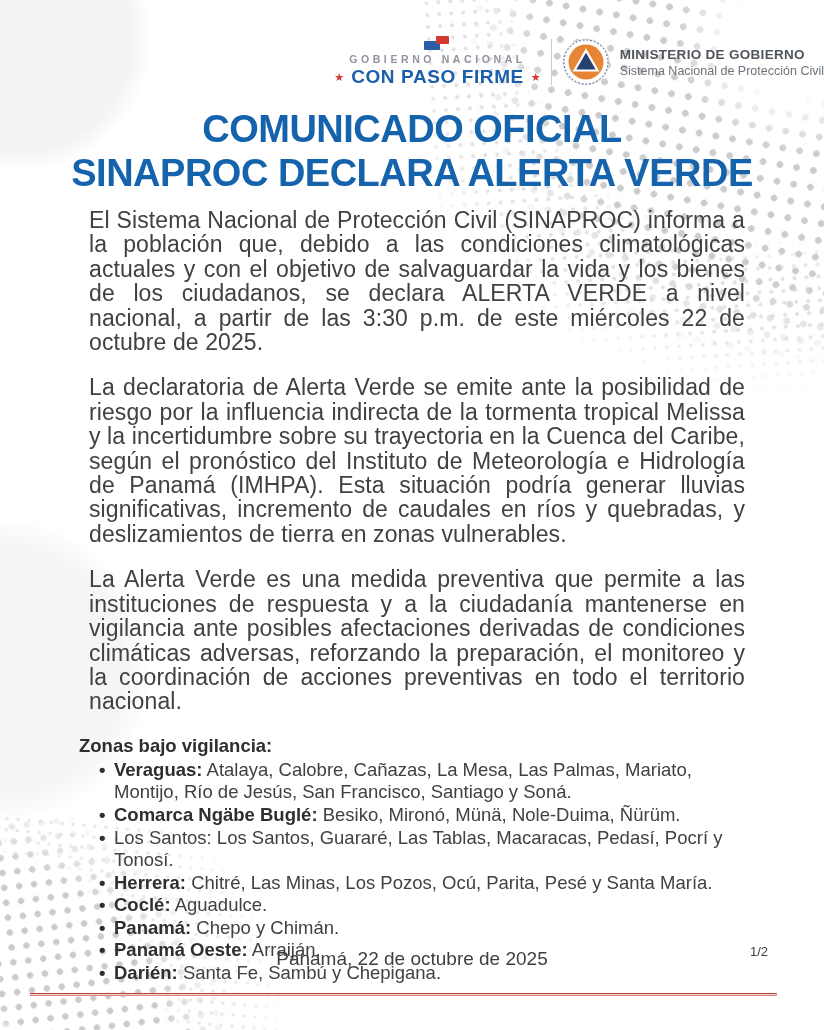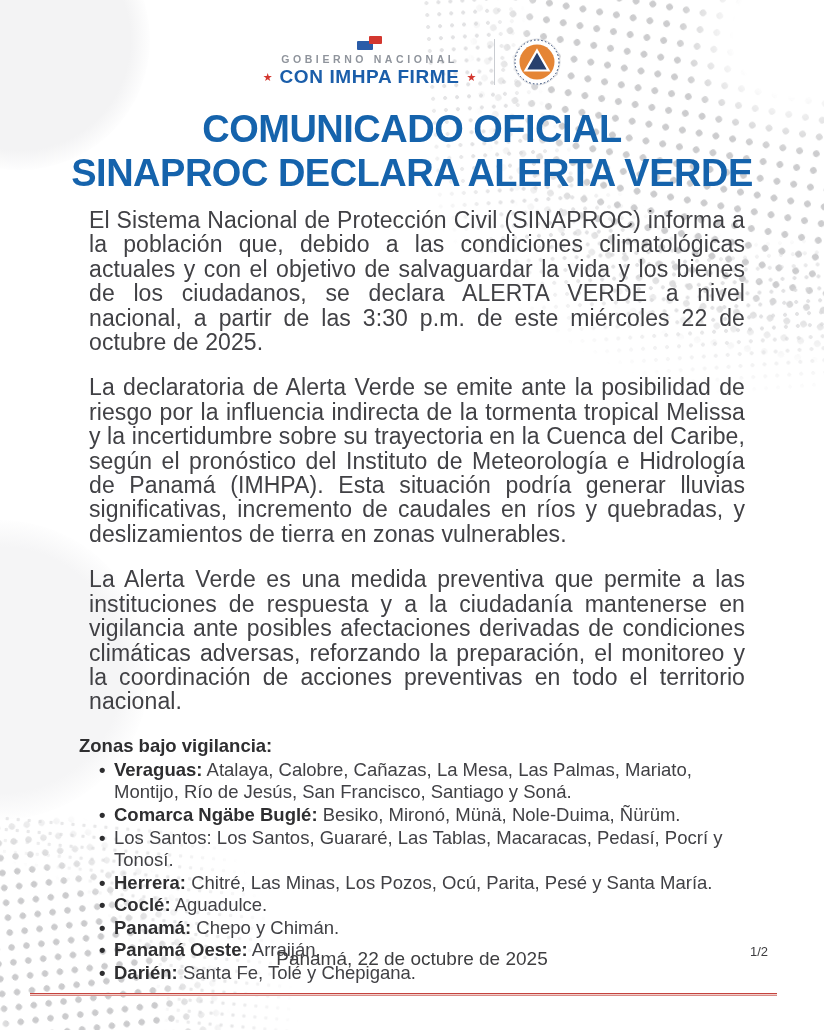--- a/index.html
+++ b/index.html
@@ -45,22 +45,22 @@
     transform:rotate(5deg);opacity:.6;
   }
   .blob{position:absolute;border-radius:50%;pointer-events:none;}
   .blob-tl{top:-90px;left:-110px;width:260px;height:260px;
     background:radial-gradient(circle,#f3f3f4 0 60%,rgba(243,243,244,0) 72%);}
   .blob-left{top:520px;left:-150px;width:300px;height:300px;
     background:radial-gradient(circle,#f5f5f6 0 58%,rgba(245,245,246,0) 72%);}
 
   
   .header{
-    position:relative;margin-top:36px;display:flex;justify-content:center;
-    align-items:center;gap:18px;z-index:2;
+    position:relative;margin-top:36px;display:flex;justify-content:flex-end;
+    align-items:center;gap:10px;z-index:2;
   }
   .logo-left{display:flex;flex-direction:column;align-items:center;}
   .flag-icon{position:relative;width:30px;height:15px;margin-bottom:2px;}
   .flag-blue{position:absolute;left:2px;top:5px;width:16px;height:9px;background:#2a5ca8;border-radius:1px;}
   .flag-red{position:absolute;left:14px;top:0;width:13px;height:8px;background:#d3372f;border-radius:1px;}
   .gob-line1{font-size:10.5px;font-weight:bold;letter-spacing:3.6px;color:#8f949c;margin-bottom:1px;white-space:nowrap;}
   .gob-line2{display:flex;align-items:center;gap:7px;white-space:nowrap;}
   .gob-line2 .cpf{font-size:19px;font-weight:bold;color:#1b5eaa;letter-spacing:0.6px;}
   .gob-line2 .star{font-size:11px;color:#d3372f;}
   .logo-divider{width:1px;height:46px;background:#c9ccd1;}
@@ -123,53 +123,57 @@
 
   <div class="header">
     <div class="logo-left">
       <div class="flag-icon">
         <span class="flag-blue"></span>
         <span class="flag-red"></span>
       </div>
       <div class="gob-line1">GOBIERNO NACIONAL</div>
       <div class="gob-line2">
         <span class="star">★</span>
-        <span class="cpf">CON IMHPA FIRME</span>
+        <span class="cpf">CON PASO FIRME</span>
         <span class="star">★</span>
       </div>
     </div>
     <div class="logo-divider"></div>
     <div class="logo-right">
       <svg class="emblem" viewBox="0 0 48 48">
         <circle cx="24" cy="24" r="23" fill="#ffffff" stroke="#d0d3d8" stroke-width="0.8"></circle>
         <circle cx="24" cy="24" r="22" fill="none" stroke="#27406e" stroke-width="1" stroke-dasharray="1.6 2.1"></circle>
         <circle cx="24" cy="24" r="17.5" fill="#e58535"></circle>
         <polygon points="24,12.5 35.5,32.5 12.5,32.5" fill="#27406e" stroke="#ffffff" stroke-width="2.2"></polygon>
         <rect x="18" y="36.5" width="12" height="3" rx="1.5" fill="#e58535"></rect>
       </svg>
+      <div class="ministry">
+        <div class="ministry-line1">MINISTERIO DE GOBIERNO</div>
+        <div class="ministry-line2">Sistema Nacional de Protección Civil</div>
+      </div>
     </div>
   </div>
 
   <h1 class="title"><span>COMUNICADO OFICIAL</span><br><span>SINAPROC DECLARA ALERTA VERDE</span></h1>
 
   <div class="content">
     <p>El Sistema Nacional de Protección Civil (SINAPROC) informa a la población que, debido a las condiciones climatológicas actuales y con el objetivo de salvaguardar la vida y los bienes de los ciudadanos, se declara ALERTA VERDE a nivel nacional, a partir de las 3:30 p.m. de este miércoles 22 de octubre de 2025.</p>
     <p>La declaratoria de Alerta Verde se emite ante la posibilidad de riesgo por la influencia indirecta de la tormenta tropical Melissa y la incertidumbre sobre su trayectoria en la Cuenca del Caribe, según el pronóstico del Instituto de Meteorología e Hidrología de Panamá (IMHPA). Esta situación podría generar lluvias significativas, incremento de caudales en ríos y quebradas, y deslizamientos de tierra en zonas vulnerables.</p>
     <p>La Alerta Verde es una medida preventiva que permite a las instituciones de respuesta y a la ciudadanía mantenerse en vigilancia ante posibles afectaciones derivadas de condiciones climáticas adversas, reforzando la preparación, el monitoreo y la coordinación de acciones preventivas en todo el territorio nacional.</p>
 
     <div class="zones-heading">Zonas bajo vigilancia:</div>
     <ul class="zones">
       <li><span class="zlabel">Veraguas:</span><span> Atalaya, Calobre, Cañazas, La Mesa, Las Palmas, Mariato, Montijo, Río de Jesús, San Francisco, Santiago y Soná.</span></li>
       <li><span class="zlabel">Comarca Ngäbe Buglé:</span><span> Besiko, Mironó, Münä, Nole-Duima, Ñürüm.</span></li>
       <li><span class="zlabel regular">Los Santos:</span><span> Los Santos, Guararé, Las Tablas, Macaracas, Pedasí, Pocrí y Tonosí.</span></li>
       <li><span class="zlabel">Herrera:</span><span> Chitré, Las Minas, Los Pozos, Ocú, Parita, Pesé y Santa María.</span></li>
       <li><span class="zlabel">Coclé:</span><span> Aguadulce.</span></li>
       <li><span class="zlabel">Panamá:</span><span> Chepo y Chimán.</span></li>
       <li><span class="zlabel">Panamá Oeste:</span><span> Arraiján.</span></li>
-      <li><span class="zlabel">Darién:</span><span> Santa Fe, Tolé y Chepigana.</span></li>
+      <li><span class="zlabel">Darién:</span><span> Santa Fe, Sambú y Chepigana.</span></li>
     </ul>
   </div>
 
   <div class="footer-date">Panamá, 22 de octubre de 2025</div>
   <div class="page-indicator">1/2</div>
   <div class="footer-line"></div>
 
 </div>
 
 </body></html>

